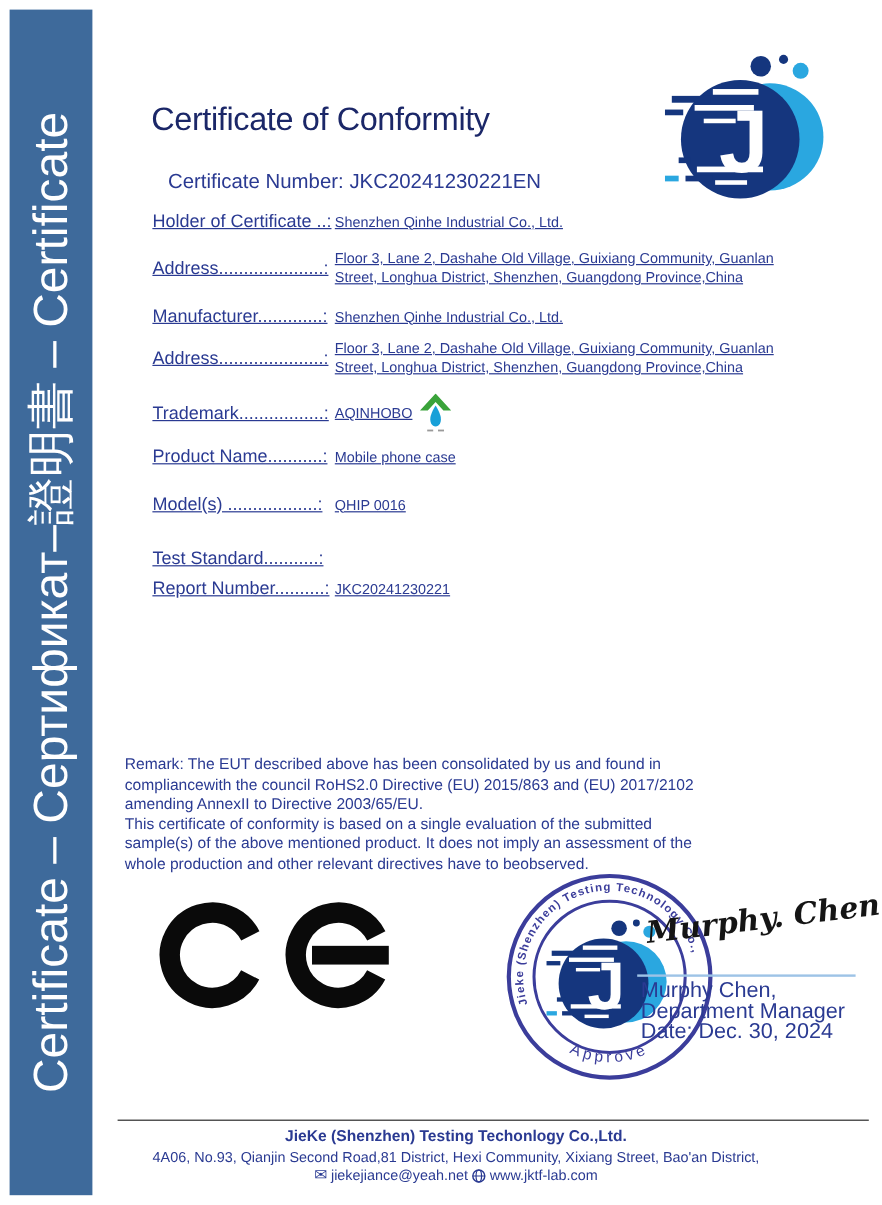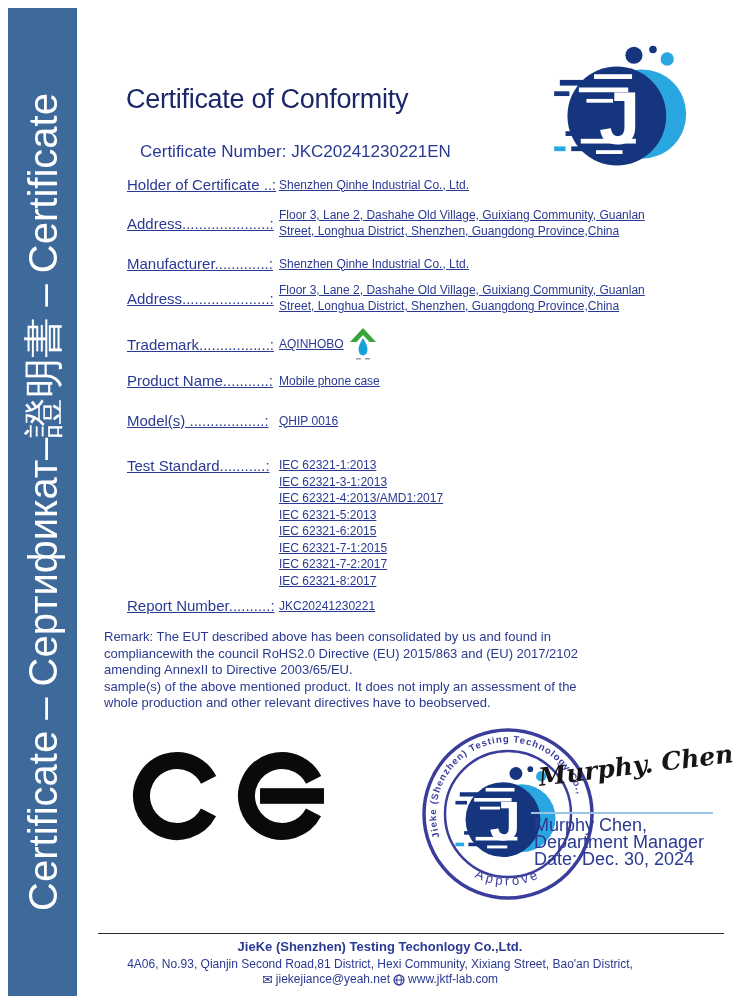--- a/index.html
+++ b/index.html
@@ -18,21 +18,21 @@
   
   .title { position:absolute; left:126px; top:84px; font-size:27px; letter-spacing:-0.3px;
     color:var(--title-navy,#1b2768); }
   .cert-no { position:absolute; left:140px; top:142px; font-size:17px;
     color:var(--text-blue,#2a3a92);text-align:center; }
   .logo-box { position:absolute; left:552px; top:40px; }
 
   
   .fields { position:absolute; left:127px; top:176px; width:586px; color:var(--text-blue,#2a3a92);text-decoration:underline; }
   .frow { display:flex; align-items:center; }
-  .frow.top { align-items:flex-start; }
+  .frow.top { align-items:center;gap:48px; }
   .lbl { width:152px; flex:none; font-size:15px; white-space:nowrap; }
   .val { font-size:12px; line-height:16px; }
   .val-line { white-space:nowrap; }
   .std-line { white-space:nowrap; line-height:16.5px; }
   .mb14{margin-bottom:14px}.mb16{margin-bottom:16px}.mb10{margin-bottom:10px}
   .mb12{margin-bottom:12px}.mb23{margin-bottom:23px}.mb28{margin-bottom:28px}.mb8{margin-bottom:8px}
   .tm-val { display:flex; align-items:center; gap:6px; }
 
   
   .remark { position:absolute; left:104px; top:629px; color:var(--text-blue,#2a3a92);
@@ -149,42 +149,33 @@
       <div class="val val-line">Mobile phone case</div>
     </div>
 
     <div class="frow mb28">
       <div class="lbl">Model(s) ..................:</div>
       <div class="val val-line">QHIP 0016</div>
     </div>
 
     <div class="frow top mb8">
       <div class="lbl">Test Standard...........:</div>
-      <div class="val">
-        <div class="std-line">IEC 62321-1:2013</div>
-        <div class="std-line">IEC 62321-3-1:2013</div>
-        <div class="std-line">IEC 62321-4:2013/AMD1:2017</div>
-        <div class="std-line">IEC 62321-5:2013</div>
-        <div class="std-line">IEC 62321-6:2015</div>
-        <div class="std-line">IEC 62321-7-1:2015</div>
-        <div class="std-line">IEC 62321-7-2:2017</div>
-        <div class="std-line">IEC 62321-8:2017</div>
-      </div>
     </div>
 
     <div class="frow">
       <div class="lbl">Report Number..........:</div>
       <div class="val val-line">JKC20241230221</div>
     </div>
   </div>
 
   <div class="remark">
     <div>Remark: The EUT described above has been consolidated by us and found in</div>
     <div>compliancewith  the council RoHS2.0 Directive (EU) 2015/863 and (EU) 2017/2102</div>
     <div>amending AnnexII to Directive 2003/65/EU.</div>
+    <div>This certificate of conformity is based on a single evaluation of the submitted</div>
     <div>sample(s) of the above mentioned product. It does not  imply an assessment of the</div>
     <div>whole production and other relevant directives have to beobserved.</div>
   </div>
 
   <div class="ce-box" role="img" aria-label="CE">
     <svg width="198" height="92" viewBox="0 0 198 92">
       <circle cx="45" cy="46" r="35.5" fill="none" stroke="#0a0a0a" stroke-width="17" stroke-dasharray="188.95 34.1" transform="rotate(27.5 45 46)"></circle>
       <circle cx="150" cy="46" r="35.5" fill="none" stroke="#0a0a0a" stroke-width="17" stroke-dasharray="188.95 34.1" transform="rotate(27.5 150 46)"></circle>
       <rect x="128" y="38.2" width="64" height="15.6" fill="#0a0a0a"></rect>
     </svg>

